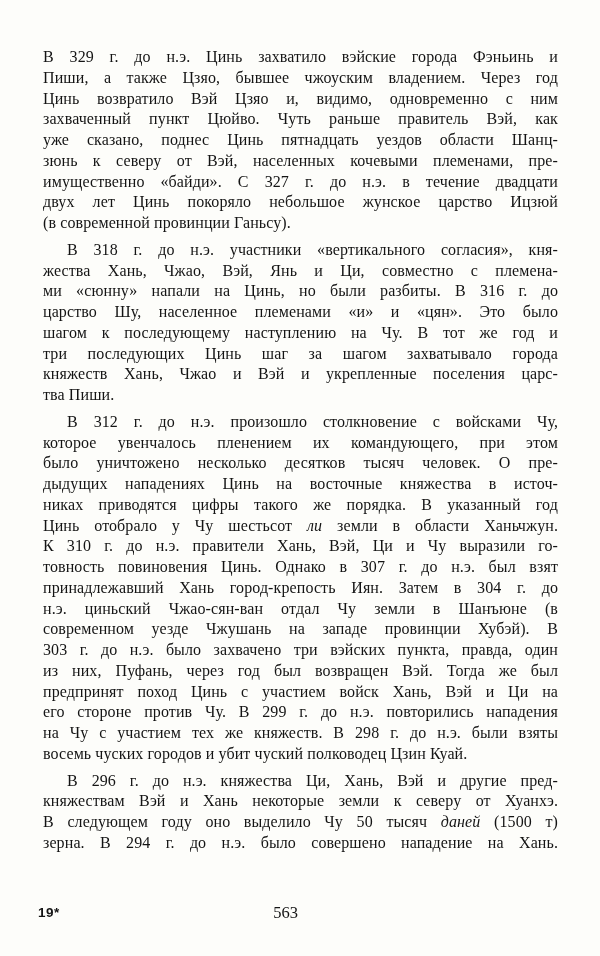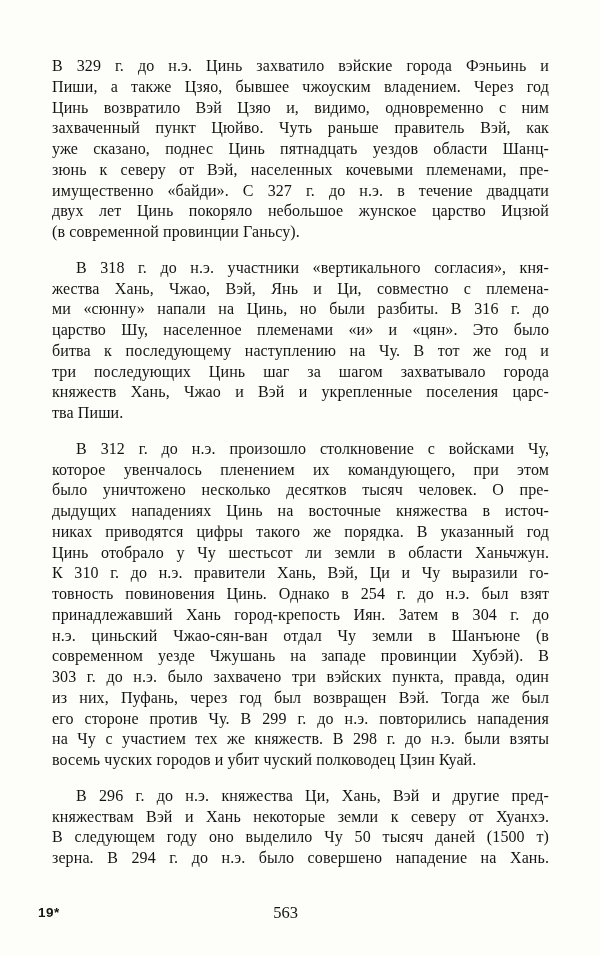--- a/index.html
+++ b/index.html
@@ -18,39 +18,40 @@
     position: absolute;
     inset: 0;
   }
   .text-column {
     position: absolute;
     left: 37px;
     top: 41px;
     width: 527px;
   }
   .paragraph {
-    margin: 15px;
+    margin: 6px;
   }
   .line {
     font-size: 16px;
     line-height: 20.75px;
     height: 20.75px;
     text-align: justify;
     text-align-last: justify;
     letter-spacing: 0.1px;
     white-space: nowrap; 
   }
   .line > span { white-space: normal; }
   .line.flush {
     text-align-last: left;
   }
   .line.indent {
     text-indent: 24px;
   }
   .em {
+    font-style: italic;
   }
   .footer {
     position: absolute;
     left: 37px;
     top: 903px;
     width: 527px;
     height: 22px;
     text-align: center;
   }
   .sig {
@@ -82,39 +83,40 @@
         <div class="line"><span>зюнь к северу от Вэй, населенных кочевыми племенами, пре-</span></div>
         <div class="line"><span>имущественно «байди». С 327 г. до н.э. в течение двадцати</span></div>
         <div class="line"><span>двух лет Цинь покоряло небольшое жунское царство Ицзюй</span></div>
         <div class="line flush"><span>(в современной провинции Ганьсу).</span></div>
       </div>
       <div class="paragraph">
         <div class="line indent"><span>В 318 г. до н.э. участники «вертикального согласия», кня-</span></div>
         <div class="line"><span>жества Хань, Чжао, Вэй, Янь и Ци, совместно с племена-</span></div>
         <div class="line"><span>ми «сюнну» напали на Цинь, но были разбиты. В 316 г. до</span></div>
         <div class="line"><span>царство Шу, населенное племенами «и» и «цян». Это было</span></div>
-        <div class="line"><span>битва к последующему наступлению на Чу. В тот же год и</span></div>
+        <div class="line"><span>шагом к последующему наступлению на Чу. В тот же год и</span></div>
         <div class="line"><span>три последующих Цинь шаг за шагом захватывало города</span></div>
         <div class="line"><span>княжеств Хань, Чжао и Вэй и укрепленные поселения царс-</span></div>
         <div class="line flush"><span>тва Пиши.</span></div>
       </div>
       <div class="paragraph">
         <div class="line indent"><span>В 312 г. до н.э. произошло столкновение с войсками Чу,</span></div>
         <div class="line"><span>которое увенчалось пленением их командующего, при этом</span></div>
         <div class="line"><span>было уничтожено несколько десятков тысяч человек. О пре-</span></div>
         <div class="line"><span>дыдущих нападениях Цинь на восточные княжества в источ-</span></div>
         <div class="line"><span>никах приводятся цифры такого же порядка. В указанный год</span></div>
         <div class="line"><span>Цинь отобрало у Чу шестьсот </span><span class="em">ли</span><span> земли в области Ханьчжун.</span></div>
         <div class="line"><span>К 310 г. до н.э. правители Хань, Вэй, Ци и Чу выразили го-</span></div>
-        <div class="line"><span>товность повиновения Цинь. Однако в 254 г. до н.э. был взят</span></div>
+        <div class="line"><span>товность повиновения Цинь. Однако в 307 г. до н.э. был взят</span></div>
         <div class="line"><span>принадлежавший Хань город-крепость Иян. Затем в 304 г. до</span></div>
         <div class="line"><span>н.э. циньский Чжао-сян-ван отдал Чу земли в Шанъюне (в</span></div>
         <div class="line"><span>современном уезде Чжушань на западе провинции Хубэй). В</span></div>
         <div class="line"><span>303 г. до н.э. было захвачено три вэйских пункта, правда, один</span></div>
         <div class="line"><span>из них, Пуфань, через год был возвращен Вэй. Тогда же был</span></div>
+        <div class="line"><span>предпринят поход Цинь с участием войск Хань, Вэй и Ци на</span></div>
         <div class="line"><span>его стороне против Чу. В 299 г. до н.э. повторились нападения</span></div>
         <div class="line"><span>на Чу с участием тех же княжеств. В 298 г. до н.э. были взяты</span></div>
         <div class="line flush"><span>восемь чуских городов и убит чуский полководец Цзин Куай.</span></div>
       </div>
       <div class="paragraph">
         <div class="line indent"><span>В 296 г. до н.э. княжества Ци, Хань, Вэй и другие пред-</span></div>
         <div class="line"><span>княжествам Вэй и Хань некоторые земли к северу от Хуанхэ.</span></div>
         <div class="line"><span>В следующем году оно выделило Чу 50 тысяч </span><span class="em">даней</span><span> (1500 т)</span></div>
         <div class="line"><span>зерна. В 294 г. до н.э. было совершено нападение на Хань.</span></div>
       </div>

